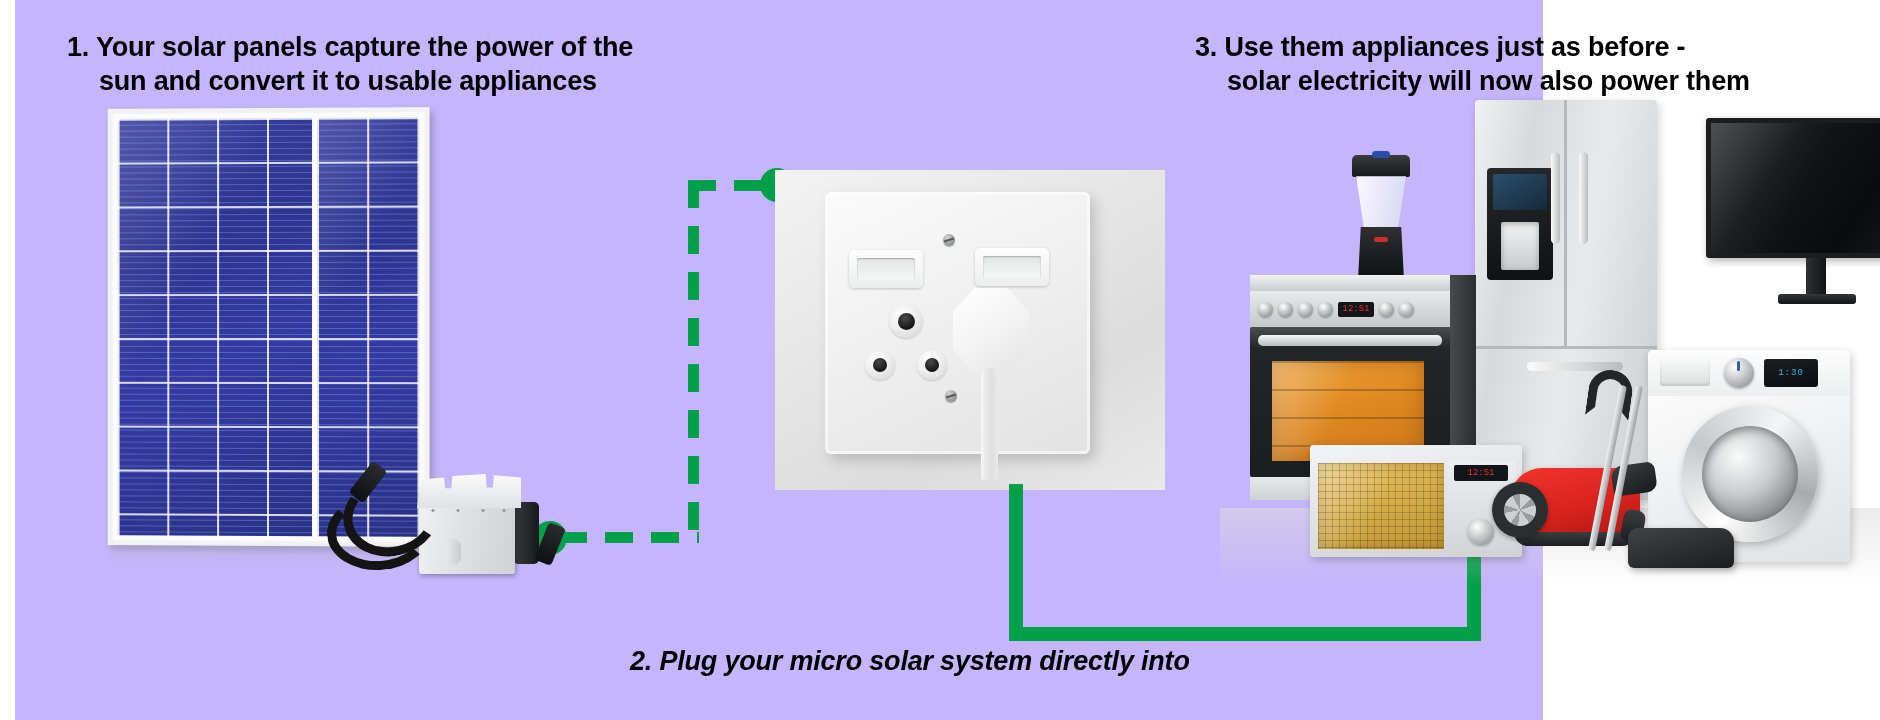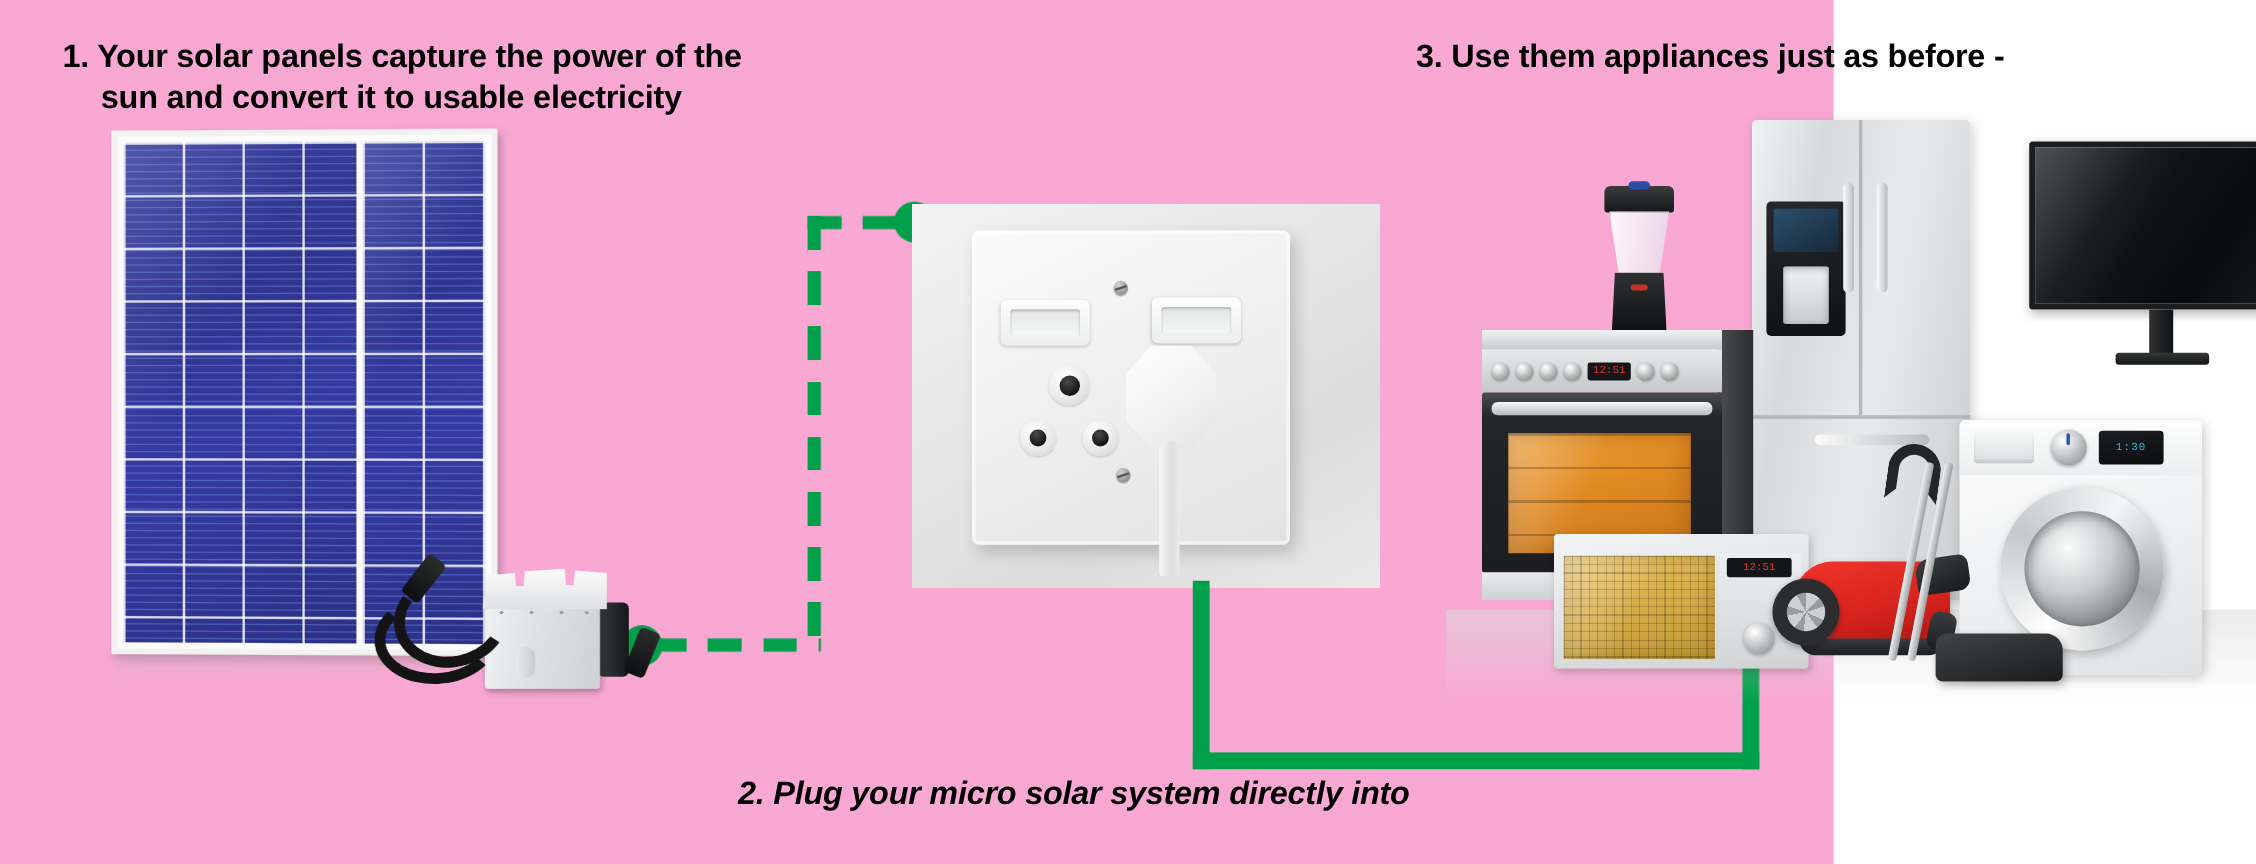--- a/index.html
+++ b/index.html
@@ -2,21 +2,21 @@
 <html><head>
 <meta charset="utf-8">
 <style>
   * { box-sizing: border-box; margin: 0; padding: 0; }
   html, body {
     width: 1880px; height: 720px;
     background: #ffffff;
     font-family: "Liberation Sans", sans-serif;
     overflow: hidden;
   }
-  #stage { position: relative; width: 1528px; height: 720px; background: #f9a8d4; }
+  #stage { position: relative; width: 1528px; height: 720px; background: #c4b5fd; margin-left: 15px; }
 
   
   .caption {
     position: absolute;
     font-family: "Liberation Sans", sans-serif;
     font-weight: bold;
     font-size: 27px;
     line-height: 34px;
     color: #000;
     white-space: pre;
@@ -515,23 +515,23 @@
     position:absolute;
     background: linear-gradient(180deg, rgba(190,190,190,.30), rgba(255,255,255,0));
     filter: blur(1px);
   }
 </style>
 </head>
 <body>
 
 <div id="stage" style="--green:#00a04a;">
 
-  <div class="caption" id="caption-1"><span class="num">1.</span> <span>Your solar panels capture the power of the</span><span class="cap-line2">sun and convert it to usable electricity</span></div>
-
-  <div class="caption" id="caption-3"><span class="num">3.</span> <span>Use them appliances just as before -</span></div>
+  <div class="caption" id="caption-1"><span class="num">1.</span> <span>Your solar panels capture the power of the</span><span class="cap-line2">sun and convert it to usable appliances</span></div>
+
+  <div class="caption" id="caption-3"><span class="num">3.</span> <span>Use them appliances just as before -</span><span class="cap-line2">solar electricity will now also power them</span></div>
 
   <div class="caption" id="caption-2"><span class="num">2.</span> <span>Plug your micro solar system directly into</span></div>
 
   <div id="solar-panel">
     <div class="panel-half"></div>
     <div class="panel-half"></div>
   </div>
   <div class="reflect" style="left:96px; top:546px; width:318px; height:20px;"></div>
 
   <div id="micro-inverter">

